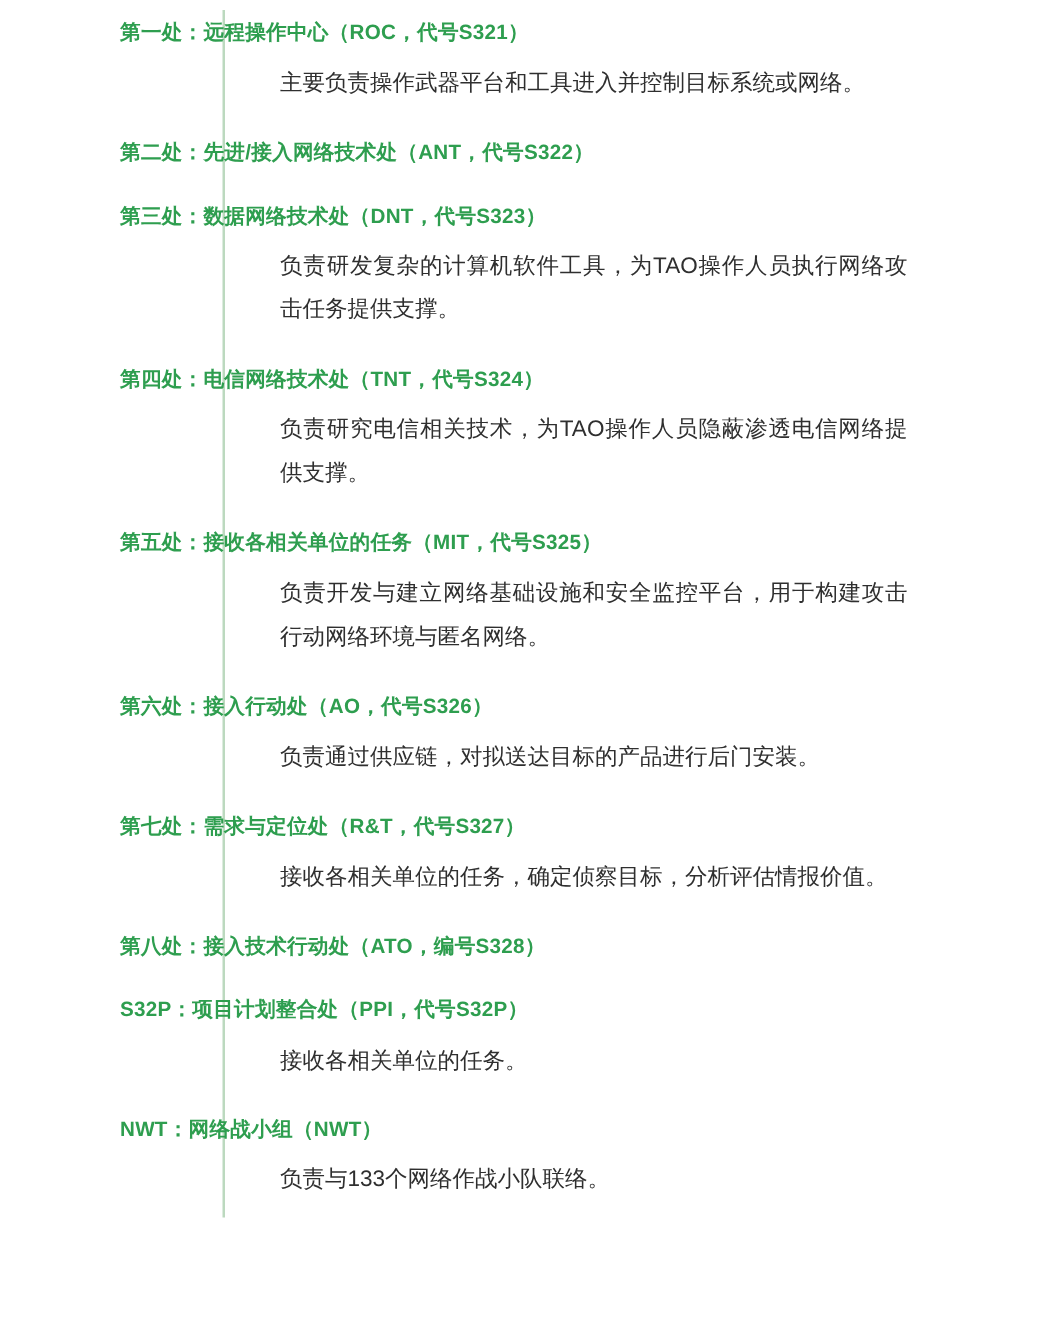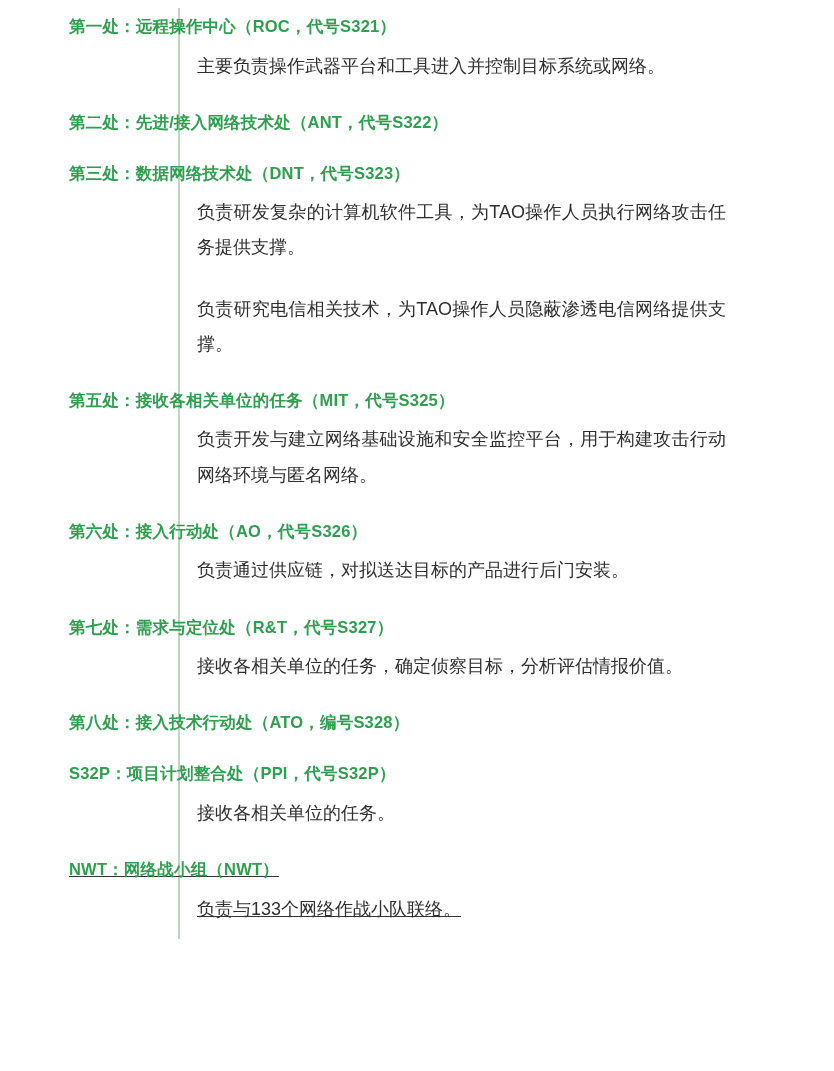--- a/index.html
+++ b/index.html
@@ -12,38 +12,37 @@
     min-height: 1071px;
     font-family: "Liberation Sans", "DejaVu Sans", sans-serif;
     color: #333333;
     position: relative;
     overflow: hidden;
   }
   #doc {
     position: relative;
     width: 788px;
     box-sizing: border-box;
-    padding: 14px 40px 18px 37px;
+    padding: 14px 40px 18px 64px;
   }
   
   .timeline-rule {
     position: absolute;
     left: 178px;
     top: 8px;
     bottom: 6px;
     width: 2px;
     background: #bcd9bf;
   }
   .entry {
     position: relative;
     margin: 0 0 26px 0;
   }
   .entry:last-child {
     margin-bottom: 0;
-    text-decoration: underline;
   }
   .entry-heading {
     font-size: 16.5px;
     font-weight: bold;
     color: #2e9e4f;
     line-height: 1.5;
     padding-left: 32px;
     margin: 0 0 10px 0;
     letter-spacing: 0.2px;
   }
@@ -73,20 +72,21 @@
   <div class="entry">
     <div class="entry-heading">第二处：先进/接入网络技术处（ANT，代号S322）</div>
   </div>
 
   <div class="entry">
     <div class="entry-heading">第三处：数据网络技术处（DNT，代号S323）</div>
     <div class="entry-body">负责研发复杂的计算机软件工具，为TAO操作人员执行网络攻击任务提供支撑。</div>
   </div>
 
   <div class="entry">
+    <div class="entry-heading">第四处：电信网络技术处（TNT，代号S324）</div>
     <div class="entry-body">负责研究电信相关技术，为TAO操作人员隐蔽渗透电信网络提供支撑。</div>
   </div>
 
   <div class="entry">
     <div class="entry-heading">第五处：接收各相关单位的任务（MIT，代号S325）</div>
     <div class="entry-body">负责开发与建立网络基础设施和安全监控平台，用于构建攻击行动网络环境与匿名网络。</div>
   </div>
 
   <div class="entry">
     <div class="entry-heading">第六处：接入行动处（AO，代号S326）</div>

